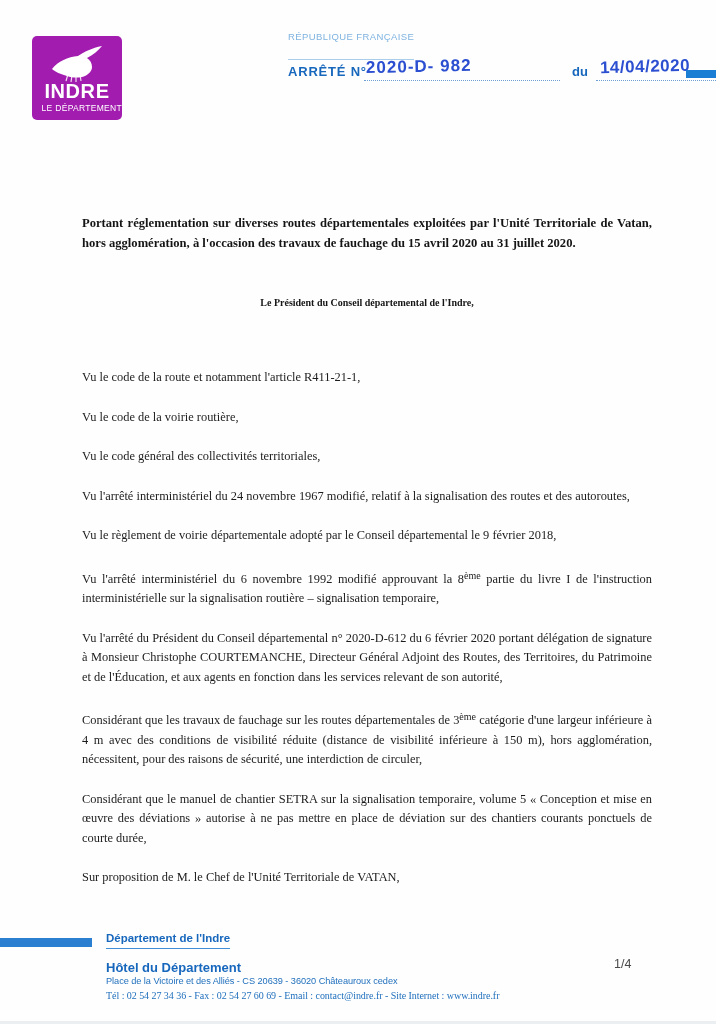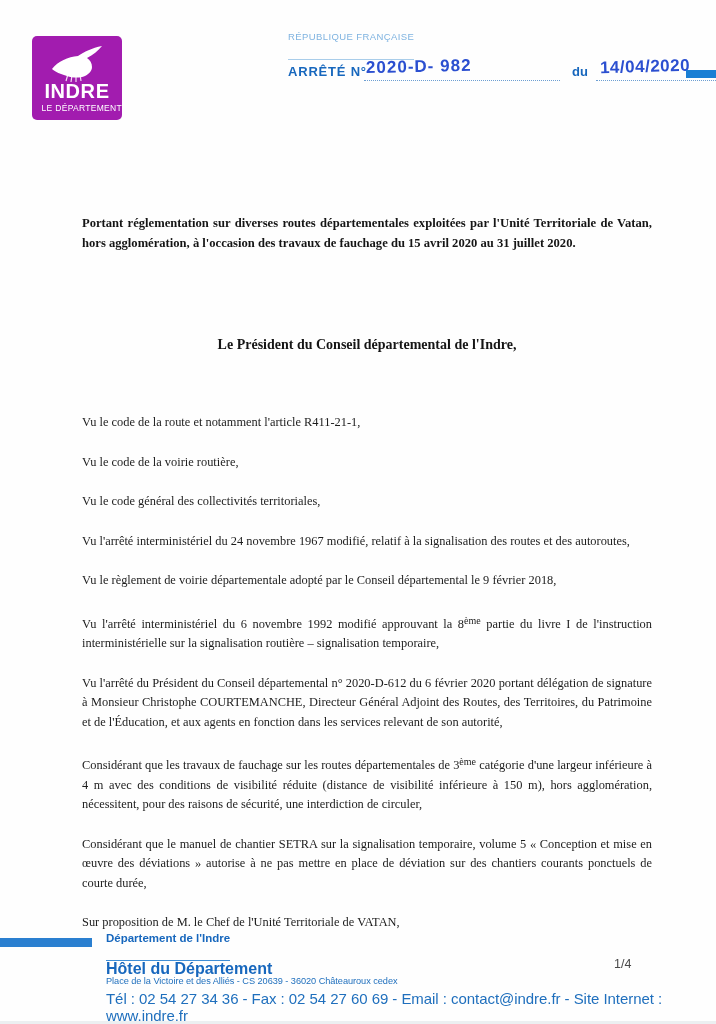--- a/index.html
+++ b/index.html
@@ -172,25 +172,25 @@
   .title-block {
     font-family: Liberation Serif, serif;
     font-weight: bold;
     font-size: 12.6px;
     line-height: 19.5px;
     text-align: justify;
     text-align-last: left;
     color: #151515;
   }
   .subtitle {
-    margin-top: 84px;
+    margin-top: 44px;
     text-align: center;
     font-family: "Liberation Serif", serif;
     font-weight: bold;
-    font-size: 14px;
+    font-size: 10px;
     color: #151515;
   }
   .clauses {
     margin-top: 60px;
   }
   .clause {
     font-family: "Liberation Serif", serif;
     font-size: 12.4px;
     line-height: 19.5px;
     text-align: justify;
@@ -221,46 +221,46 @@
   }
   .footer-title {
     position: absolute;
     left: 106px;
     top: 8px;
     font-family: "Liberation Sans", sans-serif;
     font-weight: bold;
     font-size: 11.5px;
     color: #1767bd;
     border-bottom: 1.3px solid #3f8ed6;
-    padding-bottom: 16px;
+    padding-bottom: 4px;
   }
   .footer-sub {
     position: absolute;
     left: 106px;
     top: 36px;
     font-family: "Liberation Sans", sans-serif;
     font-weight: bold;
-    font-size: 16px;
+    font-size: 13px;
     color: #1767bd;
   }
   .footer-line1 {
     position: absolute;
     left: 106px;
     top: 52px;
     font-family: Liberation Sans, sans-serif;
     font-size: 9.2px;
     color: #1f6fbd;
     letter-spacing: -0.05px;
   }
   .footer-line2 {
     position: absolute;
     left: 106px;
     top: 66px;
-    font-family: Liberation Sans, sans-serif;
-    font-size: 15px;
+    font-family: Liberation Serif, serif;
+    font-size: 10px;
     color: #1f6fbd;
     letter-spacing: -0.05px;
   }
   .page-number {
     position: absolute;
     left: 614px;
     top: 33px;
     font-family: "Liberation Sans", sans-serif;
     font-size: 12.5px;
     color: #4a4a4a;

